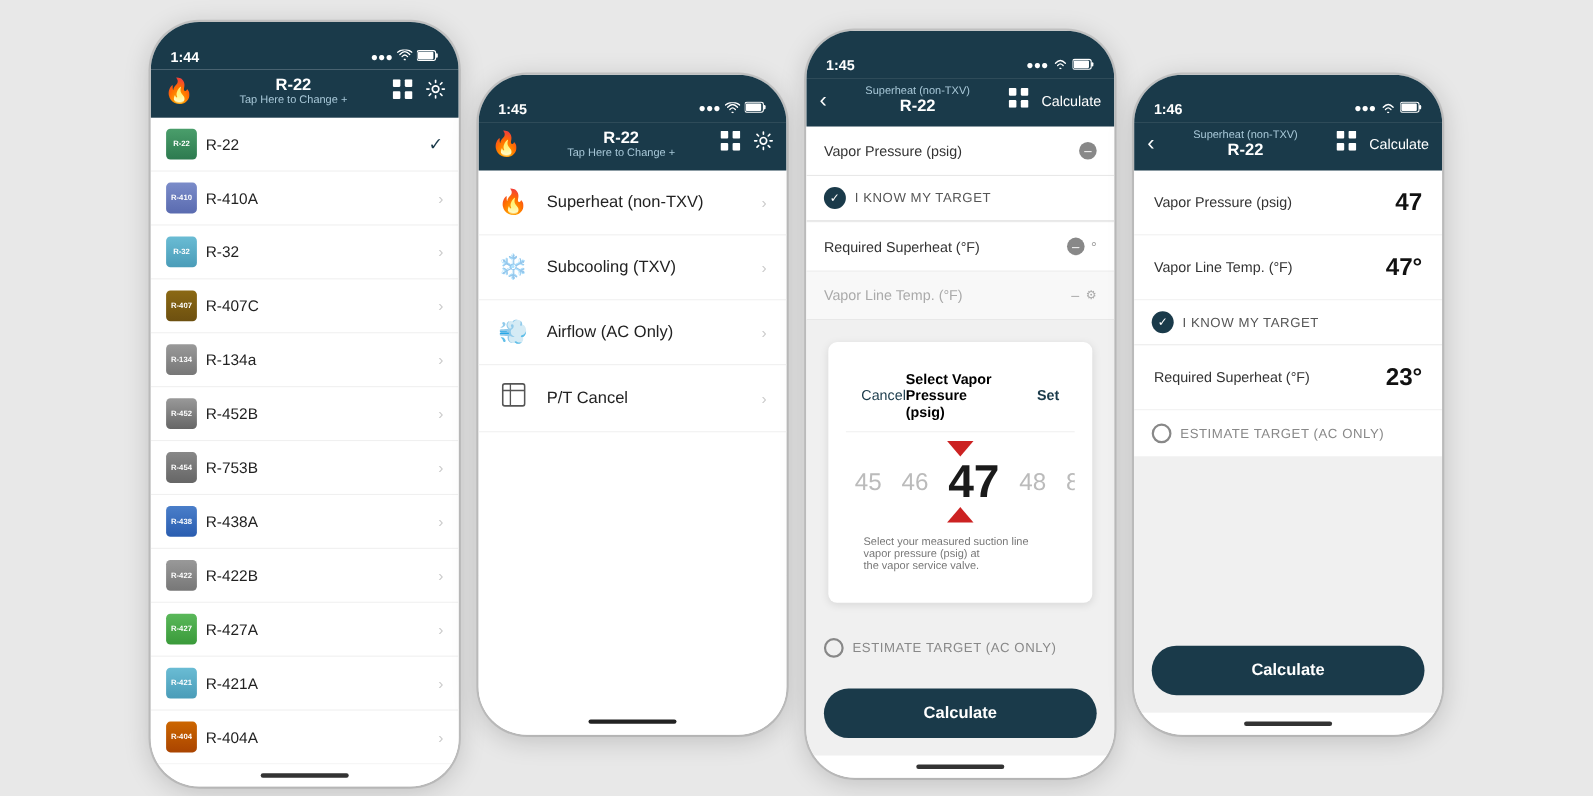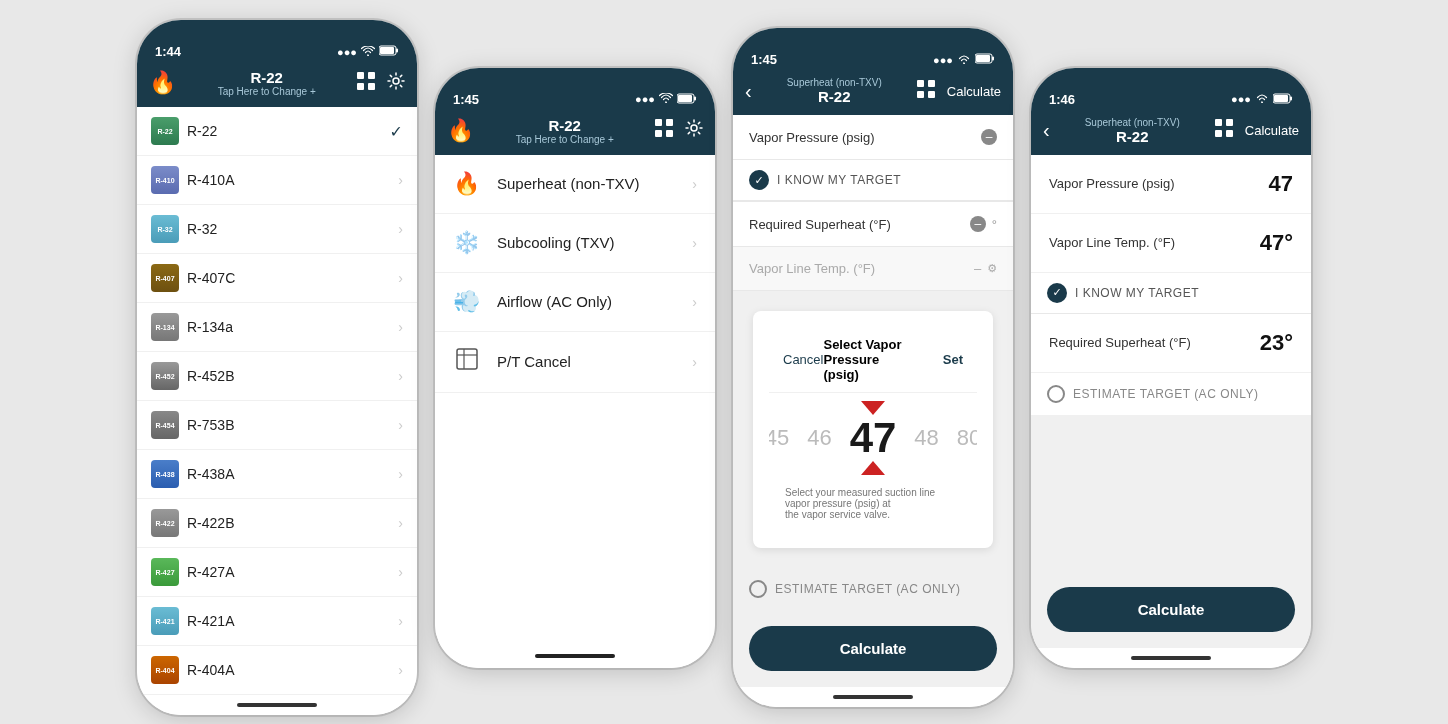--- a/index.html
+++ b/index.html
@@ -133,21 +133,21 @@
       justify-content: space-between;
       align-items: center;
       padding: 10px 14px;
       border-bottom: 1px solid #f0f0f0;
     }
     .picker-header .cancel-btn { color: #1a3a4a; font-size: 13px; cursor: pointer; }
     .picker-header .title { font-size: 13px; font-weight: 600; flex: 1; }
     .picker-header .set-btn { color: #1a3a4a; font-size: 13px; font-weight: 600; cursor: pointer; }
     .picker-drum {
       display: flex;
-      justify-content: center;
+      justify-content: flex-start;
       align-items: center;
       padding: 16px 8px;
       position: relative;
       overflow: hidden;
     }
     .picker-numbers {
       display: flex;
       gap: 18px;
       align-items: center;
     }

